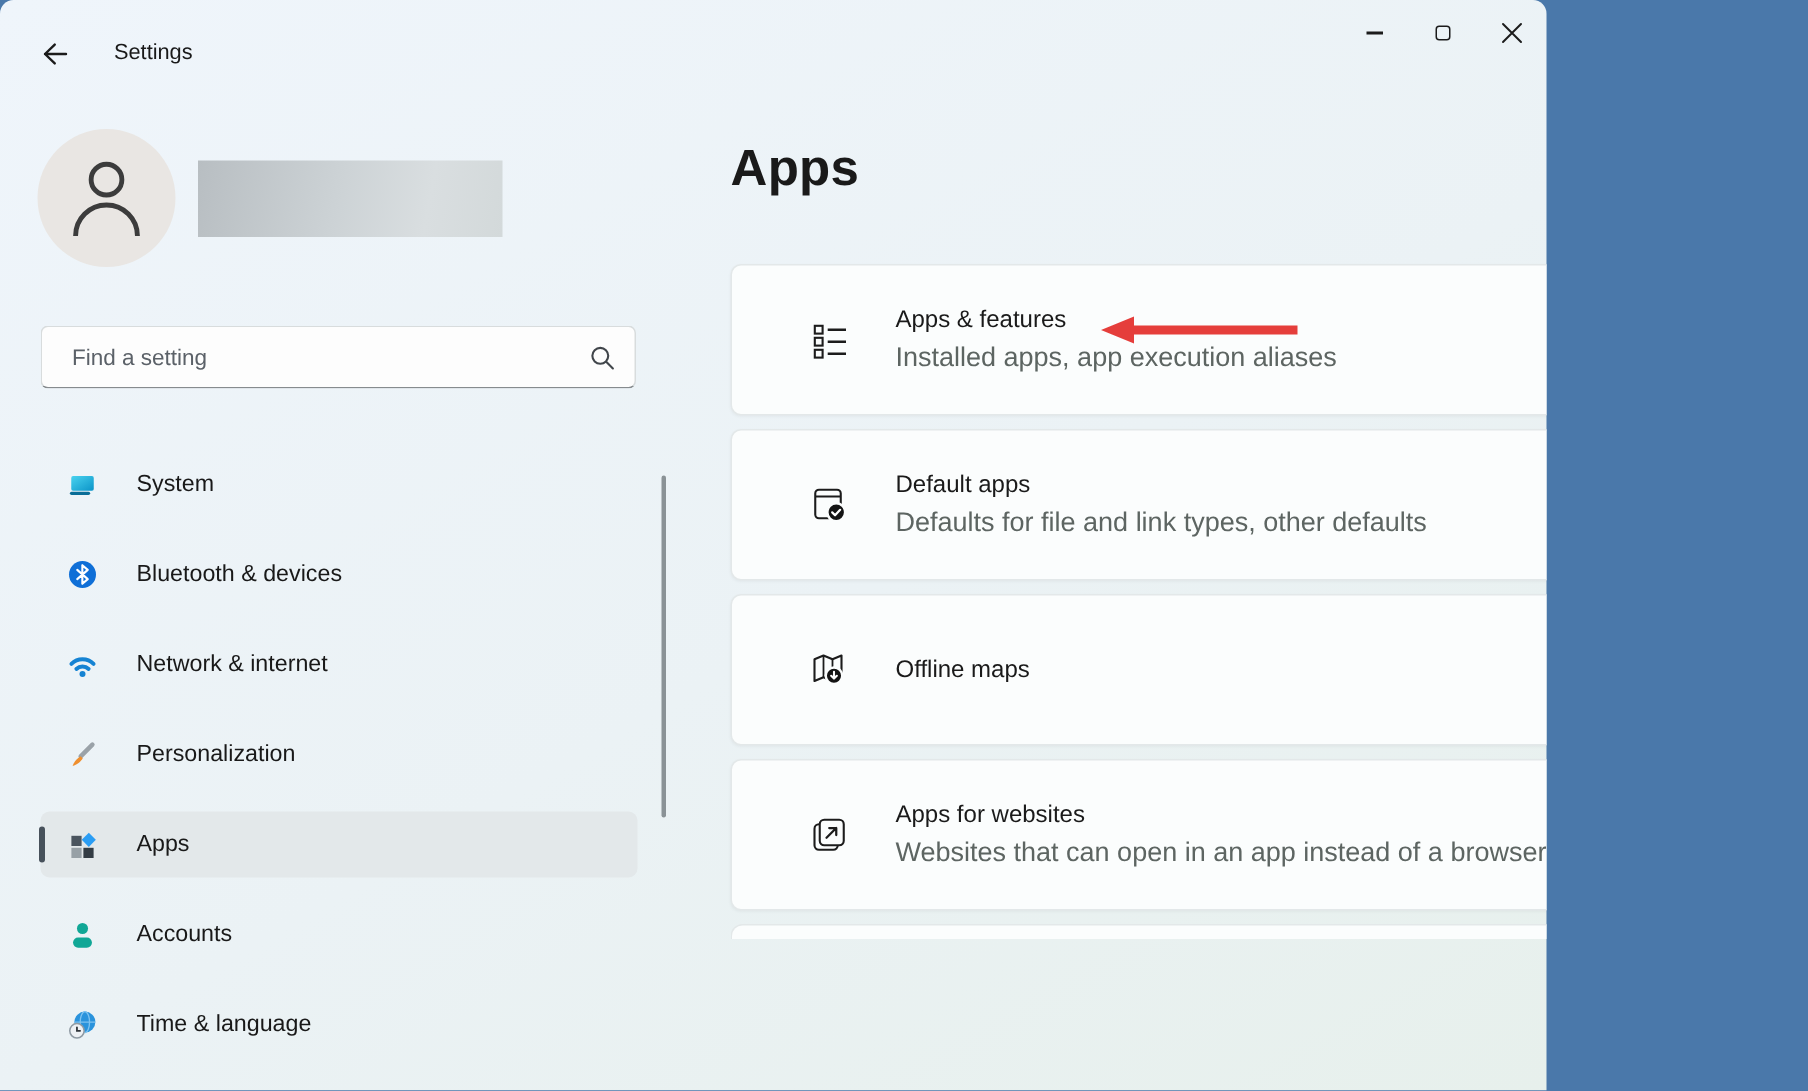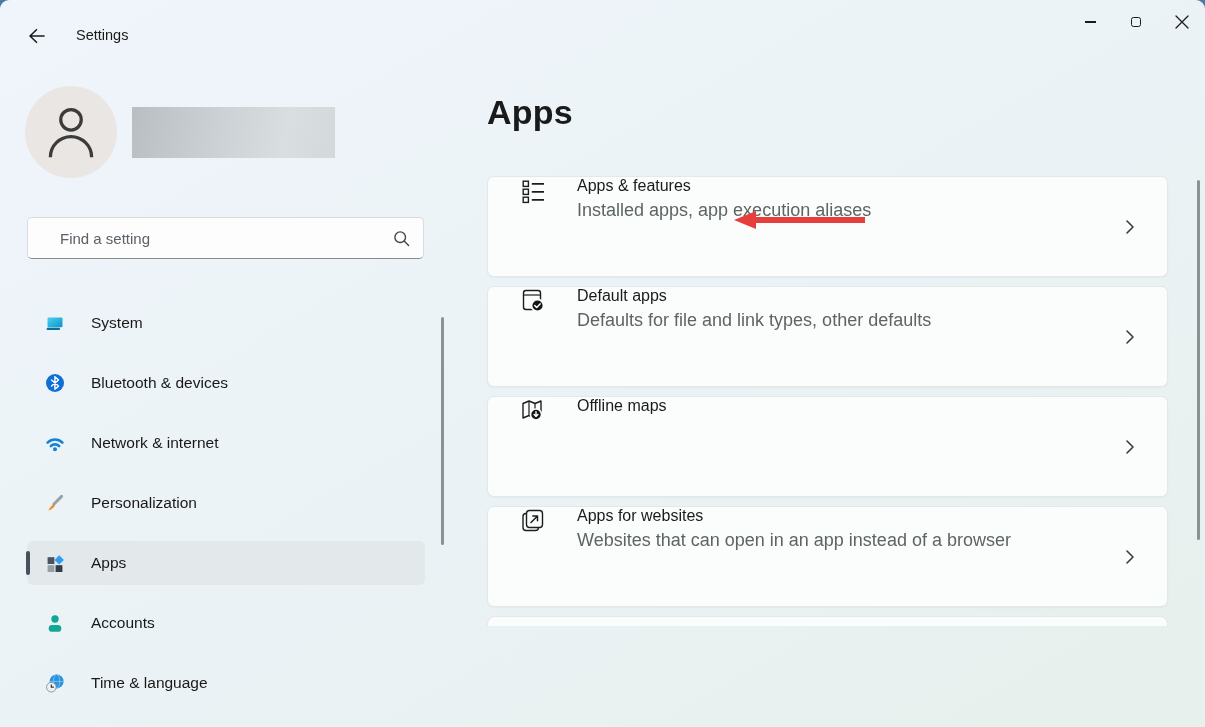--- a/index.html
+++ b/index.html
@@ -4,21 +4,21 @@
 <style>
   * { margin:0; padding:0; box-sizing:border-box; }
   html,body { width:1205px; height:727px; }
   body {
     font-family:"Liberation Sans", sans-serif;
     background:var(--desktop-behind,#4a78aa);
     overflow:hidden;
     -webkit-font-smoothing:antialiased;
   }
   .window {
-    position:relative; width:1205px; height:727px;
+    position:relative; width:1031px; height:727px;
     border-radius:9px 9px 0 0;
     background:linear-gradient(150deg, var(--window-bg-top,#eff5fb) 0%, #ebf2f5 55%, var(--window-bg-bottom,#e7f0ec) 100%);
     overflow:hidden;
   }
 
   
   .titlebar { position:absolute; top:0; left:0; right:0; height:60px; }
   .back-button {
     position:absolute; left:21px; top:21px; width:32px; height:30px;
     background:transparent; border:none; border-radius:5px; cursor:pointer;
@@ -50,21 +50,21 @@
   }
   .searchbox {
     position:absolute; left:27px; top:157px; width:397px; height:42px;
     background:#fdfdfd; border:1px solid var(--search-border,#d8dcdd);
     border-bottom:1.5px solid var(--search-bottom-border,#868b8e);
     border-radius:5px; display:flex; align-items:center;
   }
   .searchbox input {
     flex:1; border:none; outline:none; background:transparent;
     font-family:"Liberation Sans",sans-serif;
-    font-size:15px; color:#2a2a2a; padding:0 8px 0 32px;
+    font-size:15px; color:#2a2a2a; padding:0 8px 0 20px;
   }
   .searchbox input::placeholder { color:#5b6168; opacity:1; }
   .search-icon { padding-right:13px; display:flex; align-items:center; }
 
   .nav { position:absolute; left:27px; top:241px; width:398px;text-align:right; }
   .nav-item {
     position:relative; height:44px; margin-bottom:16px; border-radius:6px;
     display:flex; align-items:center; padding-left:18px; cursor:pointer;
   }
   .nav-item.selected { background:var(--selected-row-bg,#e3e8ea); }
@@ -86,22 +86,23 @@
     position:absolute; left:0; top:33px;
     font-size:34px; font-weight:600; color:var(--text-primary,#1a1a1a);
     letter-spacing:0.2px;
   }
   .cards { position:absolute; left:0; top:116px; width:681px; }
   .card {
     position:relative; height:101px; margin-bottom:9px;
     background:var(--card-bg,#fbfdfd);
     border:1px solid var(--card-border,#e3e8e9);
     border-radius:7px; cursor:pointer;
-    display:flex; align-items:flex-start;
+    display:flex; align-items:center;
     box-shadow:0 1px 2px rgba(0,0,0,0.04);
+    padding-left:20px;
   }
   .card-icon { width:28px; height:28px; margin-left:31px; flex:0 0 auto; display:flex; }
   .card-text { margin-left:30px; display:flex; flex-direction:column; gap:5px; }
   .card-title { font-size:16px; color:var(--text-primary,#1a1a1a); }
   .card-sub { font-size:18px; color:var(--text-secondary,#5d6562); }
   .chevron { position:absolute; right:32px; top:50%; transform:translateY(-50%); display:flex; }
   .annotation-arrow { position:absolute; left:246px; top:32px; }
   .card.partial {
     height:10px; margin-bottom:0; border-radius:8px 8px 0 0; cursor:default;
     border-bottom:none; box-shadow:none;

